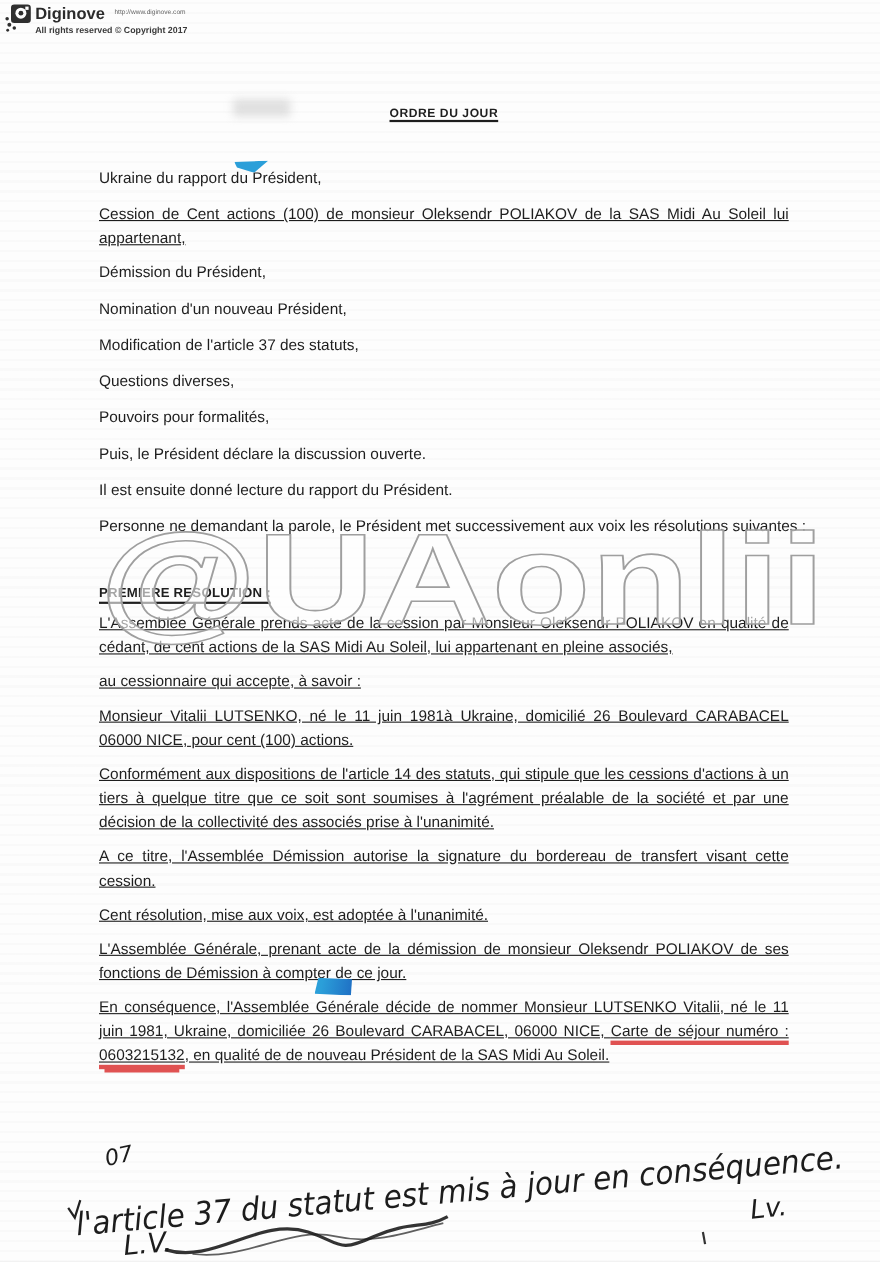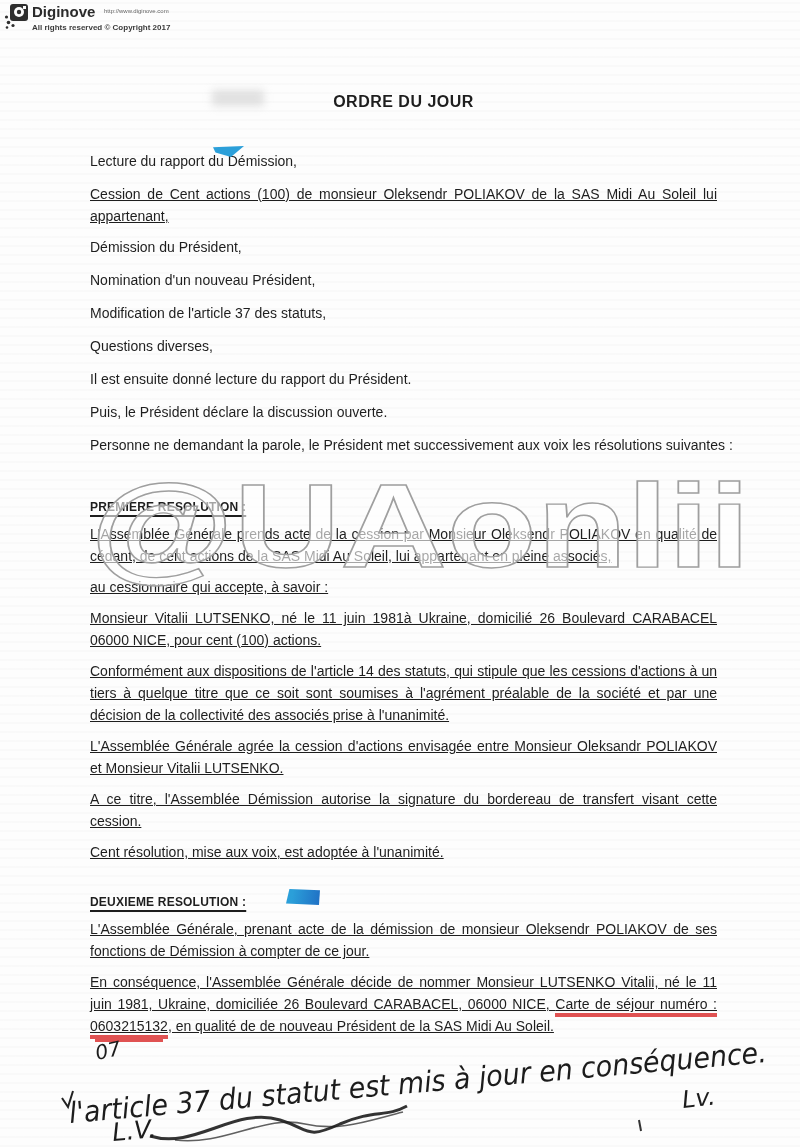--- a/index.html
+++ b/index.html
@@ -10,22 +10,22 @@
     background:
       repeating-linear-gradient(0deg, rgba(0,0,0,0.015) 0 2px, transparent 2px 9px),
       #fdfdfd;
     font-family:"Liberation Sans",sans-serif;
     color:var(--text,#1e1e1e);
     overflow:hidden;
   }
   .doc{position:absolute;left:90px;top:93px;width:627px;z-index:1;}
   .title-row{text-align:center;margin:0 0 39px 0;}
   .doc-title{
-    font-weight:bold;font-size:16px;letter-spacing:.5px;
-    text-decoration-thickness:2px;text-underline-offset:3px;
+    font-weight:bold;font-size:11px;letter-spacing:.5px;
+    text-decoration:underline;text-decoration-thickness:2px;text-underline-offset:3px;
   }
   .line,.para{margin:0 0 11px 0;font-size:14px;line-height:22px;}
   .para{margin-bottom:9px;text-align:justify;text-decoration:underline;}
   .nowrap{white-space:nowrap;}
   .sec-heading{
     display:inline-block;
     font-weight:bold;font-size:12px;letter-spacing:.2px;
     text-decoration:underline;text-decoration-thickness:2px;text-underline-offset:4px;
     margin:0 0 9px 0;
   }
@@ -67,44 +67,41 @@
     <text x="28" y="14" font-size="15" font-weight="bold" fill="#2b2b2b">Diginove</text>
     <text x="100" y="10" font-size="6" fill="#666">http://www.diginove.com</text>
     <text x="28" y="27" font-size="8" font-weight="bold" fill="#3a3a3a">All rights reserved © Copyright 2017</text>
   </svg>
 
   <div class="doc">
     <div class="title-row">
       <span class="doc-title">ORDRE DU JOUR</span>
     </div>
 
-    <p class="line">Lecture du rapport du Démission,</p>
+    <p class="line">Ukraine du rapport du Président,</p>
     <p class="para">Cession de Cent actions (100) de monsieur Oleksendr POLIAKOV de la SAS Midi Au Soleil lui appartenant,</p>
     <p class="line">Démission du Président,</p>
     <p class="line">Nomination d'un nouveau Président,</p>
     <p class="line">Modification de l'article 37 des statuts,</p>
     <p class="line">Questions diverses,</p>
+    <p class="line">Pouvoirs pour formalités,</p>
+    <p class="line">Puis, le Président déclare la discussion ouverte.</p>
     <p class="line">Il est ensuite donné lecture du rapport du Président.</p>
-    <p class="line">Puis, le Président déclare la discussion ouverte.</p>
     <p class="line nowrap">Personne ne demandant la parole, le Président met successivement aux voix les résolutions suivantes :</p>
 
     <div class="heading-wrap gap-before-sec1">
       <span class="sec-heading">PREMIERE RESOLUTION :</span>
     </div>
     <p class="para">L'Assemblée Générale prends acte de la cession par Monsieur Oleksendr POLIAKOV en qualité de cédant, de cent actions de la SAS Midi Au Soleil, lui appartenant en pleine associés,</p>
     <p class="para">au cessionnaire qui accepte, à savoir :</p>
     <p class="para">Monsieur Vitalii LUTSENKO, né le 11 juin 1981à Ukraine, domicilié 26 Boulevard CARABACEL 06000 NICE, pour cent (100) actions.</p>
     <p class="para">Conformément aux dispositions de l'article 14 des statuts, qui stipule que les cessions d'actions à un tiers à quelque titre que ce soit sont soumises à l'agrément préalable de la société et par une décision de la collectivité des associés prise à l'unanimité.</p>
-    <p class="para">L'Assemblée Générale agrée la cession d'actions envisagée entre Monsieur Oleksandr POLIAKOV et Monsieur Vitalii LUTSENKO.</p>
     <p class="para">A ce titre, l'Assemblée Démission autorise la signature du bordereau de transfert visant cette cession.</p>
     <p class="para">Cent résolution, mise aux voix, est adoptée à l'unanimité.</p>
 
-    <div class="heading-wrap gap-before-sec2">
-      <span class="sec-heading">DEUXIEME RESOLUTION :</span>
-    </div>
     <p class="para">L'Assemblée Générale, prenant acte de la démission de monsieur Oleksendr POLIAKOV de ses fonctions de Démission à compter de ce jour.</p>
     <p class="para"><span>En conséquence, l'Assemblée Générale décide de nommer Monsieur LUTSENKO Vitalii, né le 11 juin 1981, Ukraine, domiciliée 26 Boulevard CARABACEL, 06000 NICE, </span><span class="ru">Carte de séjour numéro :</span><span> </span><span class="ru ru-double">0603215132</span><span>, en qualité de de nouveau Président de la SAS Midi Au Soleil.</span></p>
   </div>
 
   <svg class="watermark" width="690" height="150">
     <text x="10" y="115" font-family="Liberation Sans,sans-serif" font-size="118" font-weight="bold" textLength="660" lengthAdjust="spacingAndGlyphs" fill="rgba(255,255,255,0.60)" stroke="#9f9f9f" stroke-width="1.4">@UAonlii</text>
   </svg>
 
   <div class="smudge"></div>
   <div class="blue-mark-1"></div>

